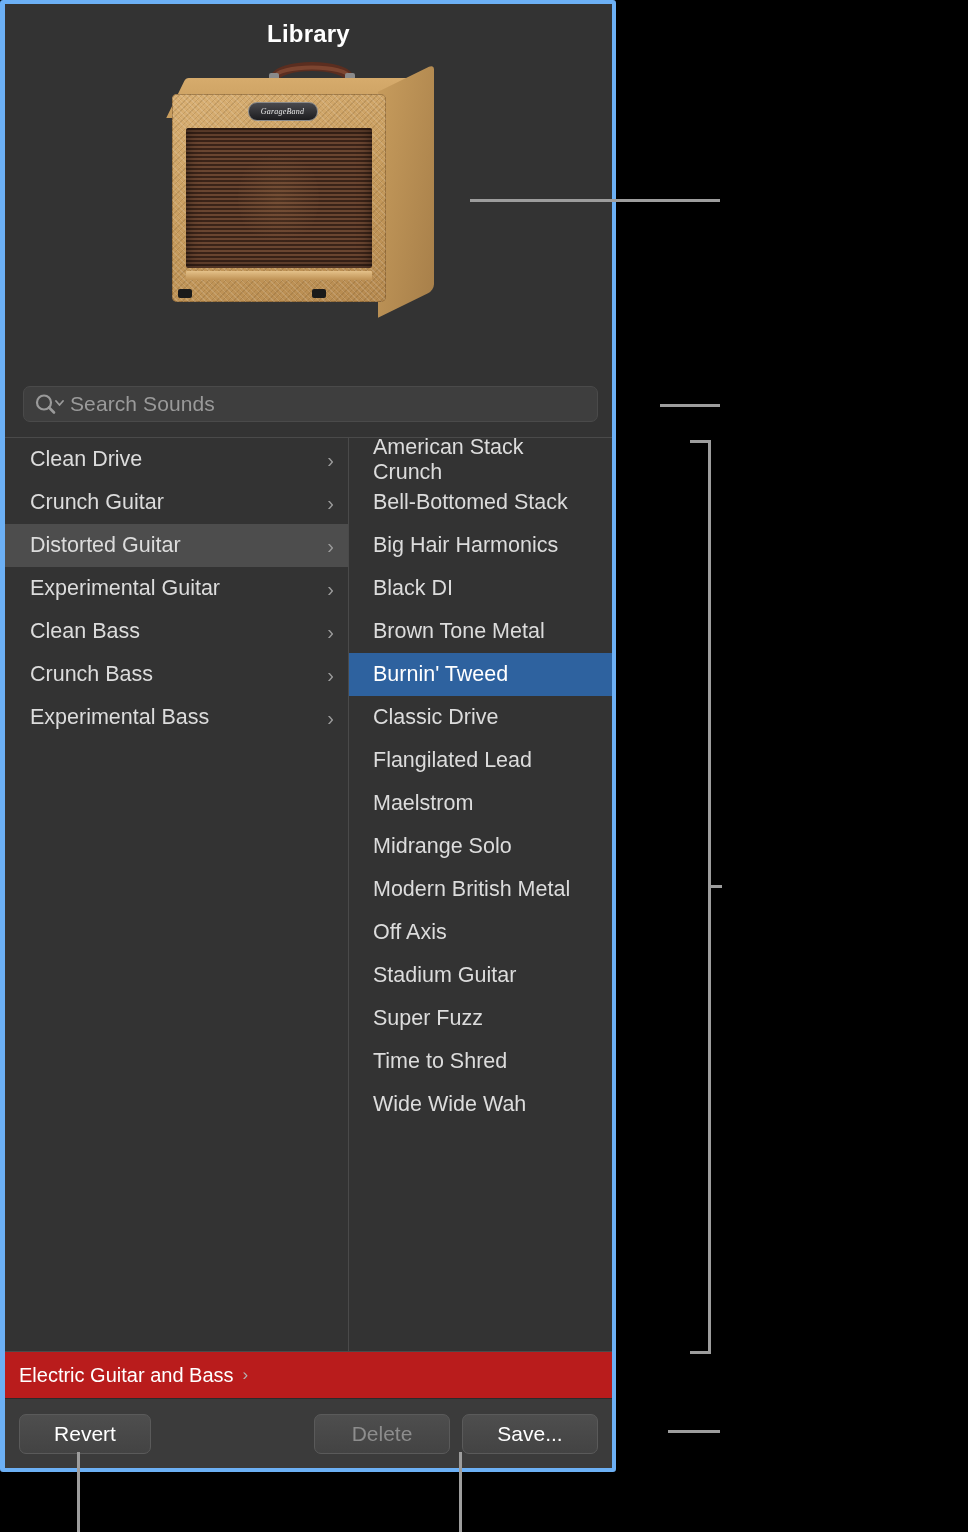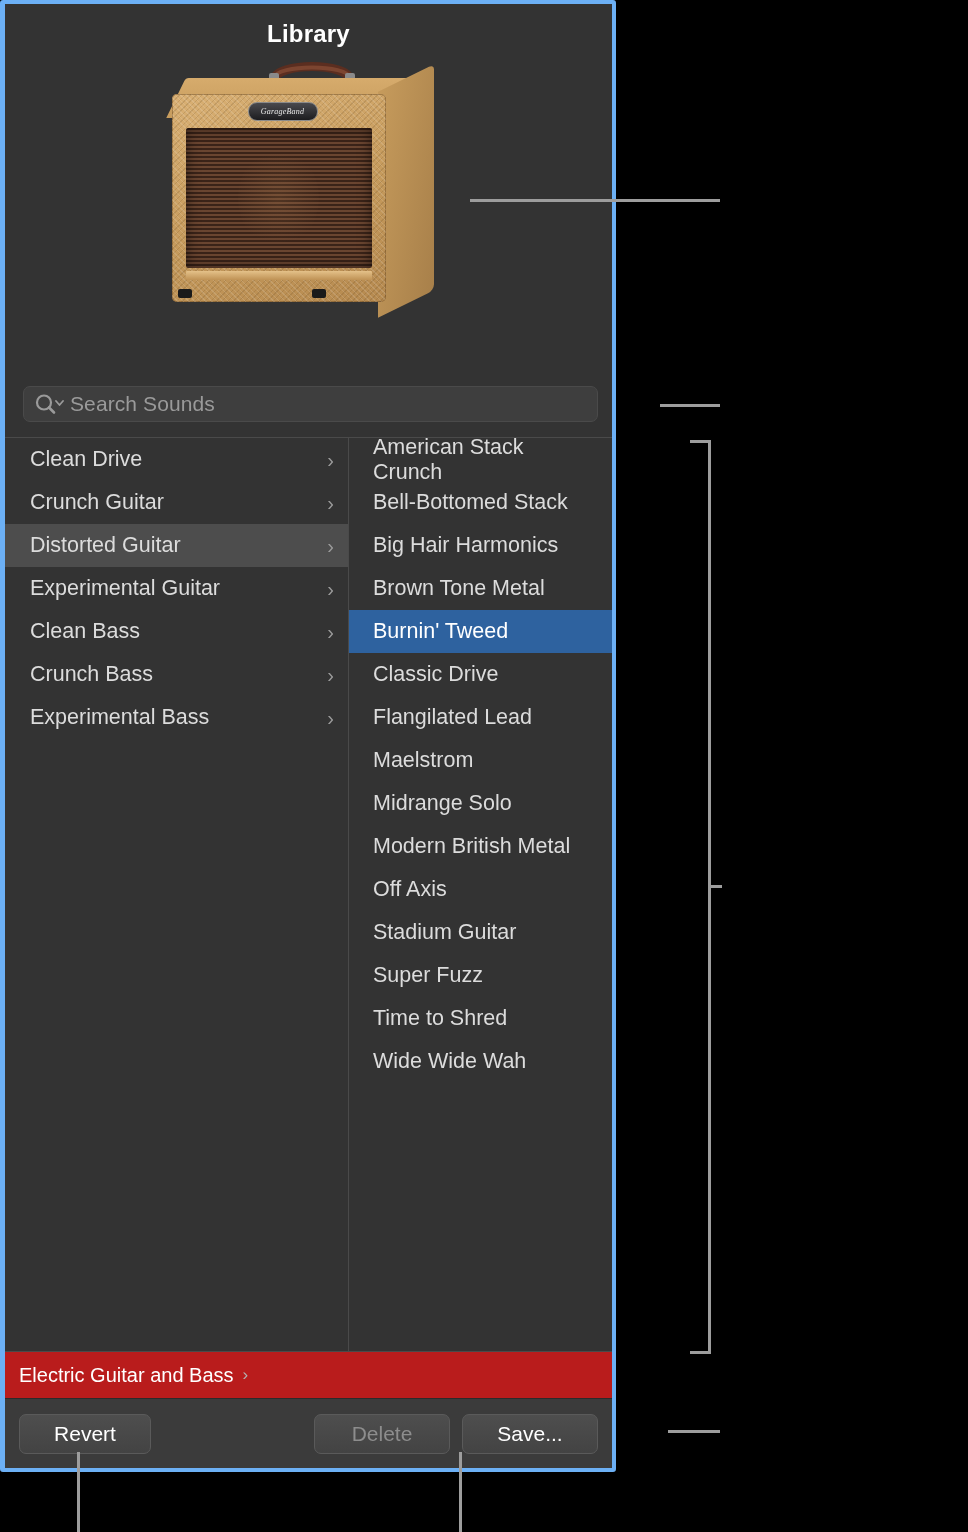--- a/index.html
+++ b/index.html
@@ -296,20 +296,23 @@
         <div class="preset-row">
             <span>American Stack Crunch</span>
           </div>
         <div class="preset-row">
             <span>Bell-Bottomed Stack</span>
           </div>
         <div class="preset-row">
             <span>Big Hair Harmonics</span>
           </div>
         <div class="preset-row">
+            <span>Black DI</span>
+          </div>
+        <div class="preset-row">
             <span>Brown Tone Metal</span>
           </div>
         <div class="preset-row selected">
             <span>Burnin' Tweed</span>
           </div>
         <div class="preset-row">
             <span>Classic Drive</span>
           </div>
         <div class="preset-row">
             <span>Flangilated Lead</span>

